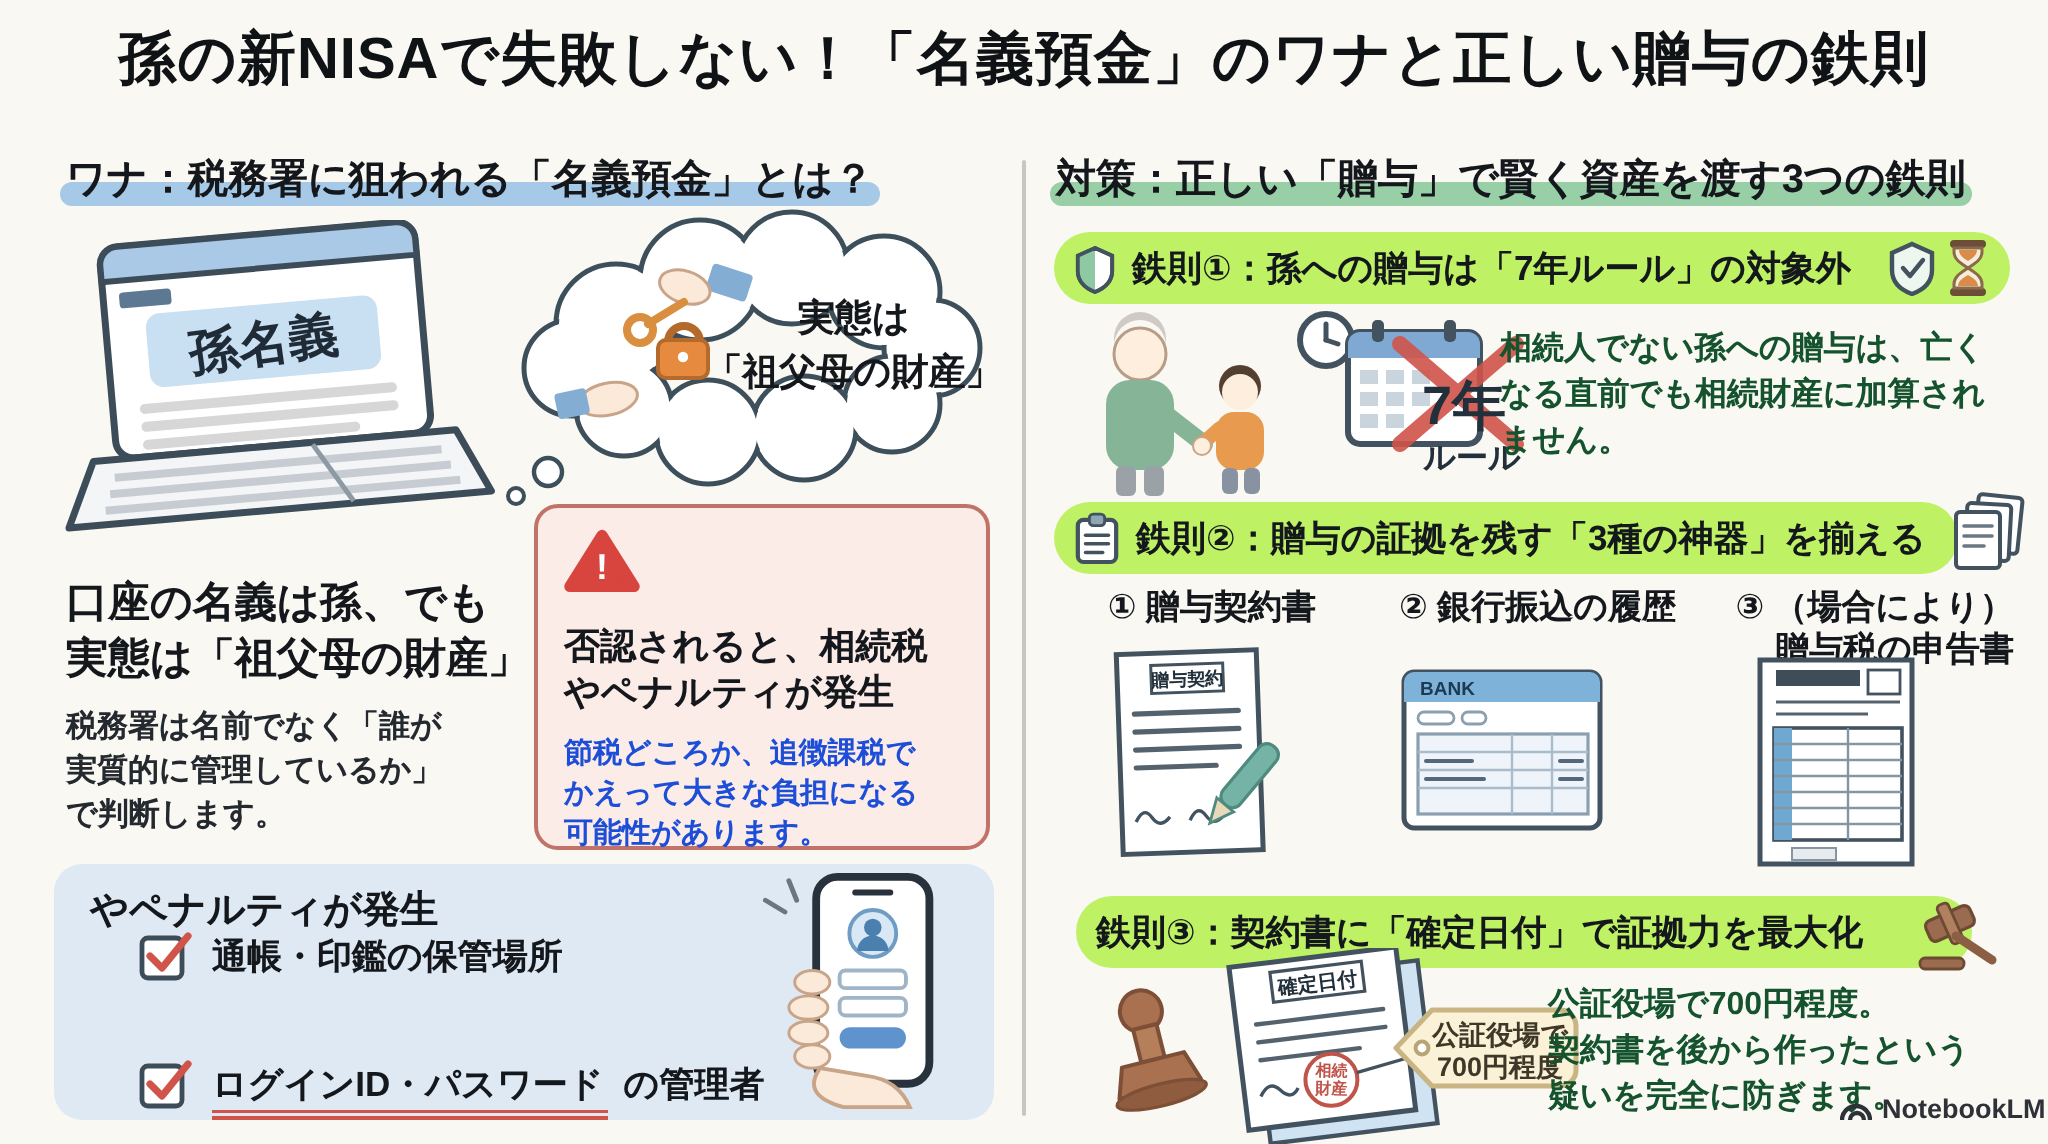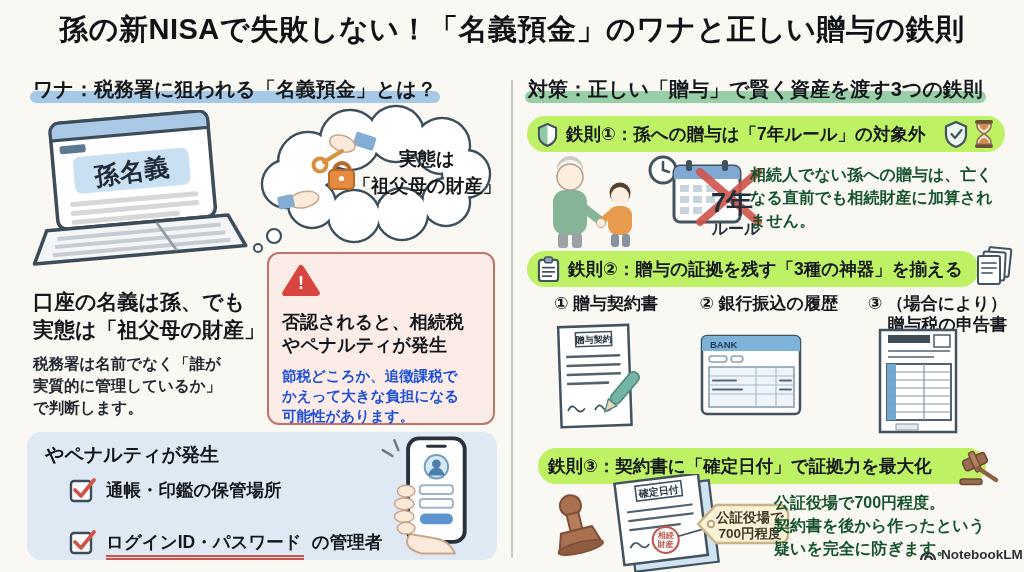--- a/index.html
+++ b/index.html
@@ -159,21 +159,21 @@
     </svg>
     <div class="warning-headline ml">否認されると、相続税
 やペナルティが発生</div>
     <div class="warning-note ml">節税どころか、追徴課税で
 かえって大きな負担になる
 可能性があります。</div>
   </div>
 
   <div class="check-panel">
     <div class="check-header">やペナルティが発生</div>
-    <div class="check-row" style="left:42px;top:44px;">
+    <div class="check-row" style="left:42px;top:32px;">
       <svg width="27" height="27" viewBox="0 0 27 27">
         <rect x="2" y="5" width="20" height="20" rx="3" fill="#ffffff" stroke="#3c4c59" stroke-width="2.4"></rect>
         <path d="M6 14 L12 20 L25 4" fill="none" stroke="#d0544a" stroke-width="3.6" stroke-linecap="round" stroke-linejoin="round"></path>
       </svg>
       <span>通帳・印鑑の保管場所</span>
     </div>
     <div class="check-row" style="left:42px;top:96px;">
       <svg width="27" height="27" viewBox="0 0 27 27">
         <rect x="2" y="5" width="20" height="20" rx="3" fill="#ffffff" stroke="#3c4c59" stroke-width="2.4"></rect>
         <path d="M6 14 L12 20 L25 4" fill="none" stroke="#d0544a" stroke-width="3.6" stroke-linecap="round" stroke-linejoin="round"></path>

